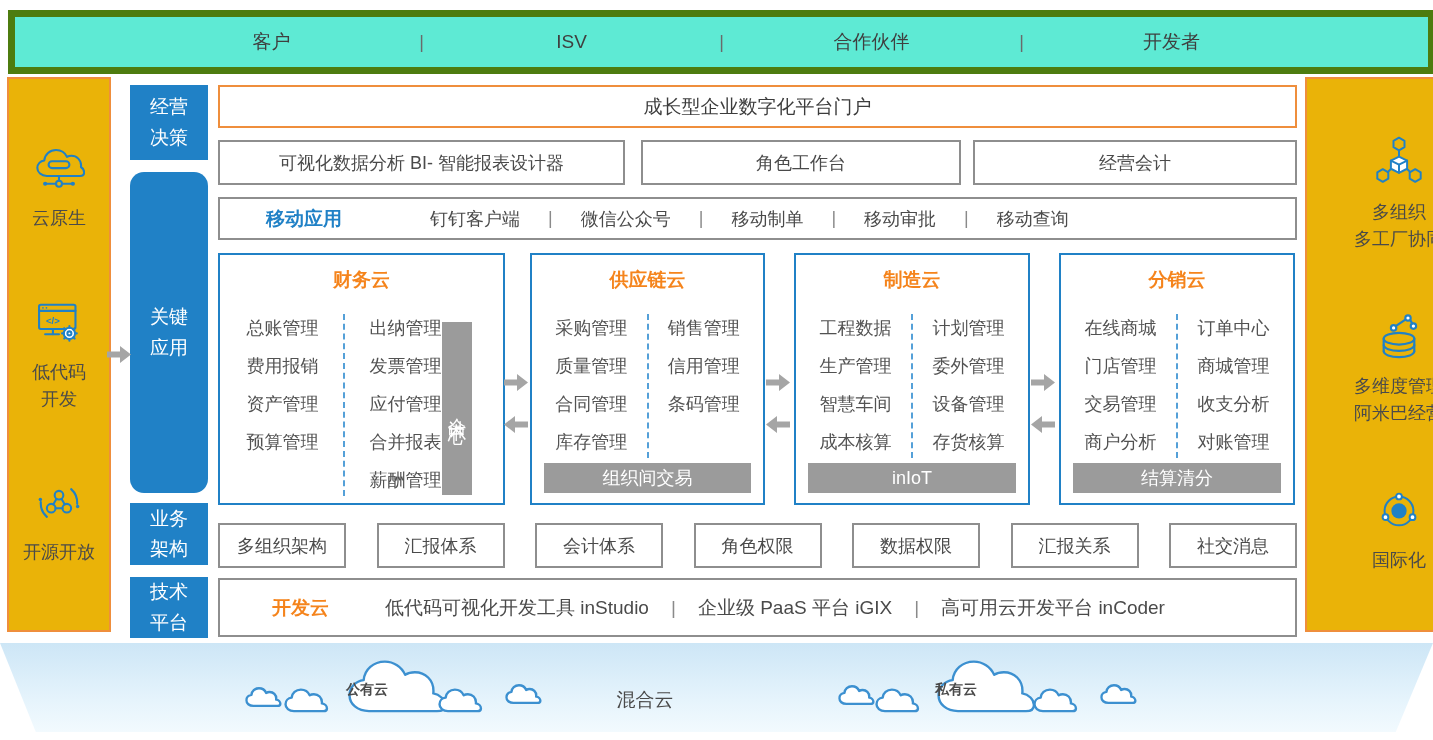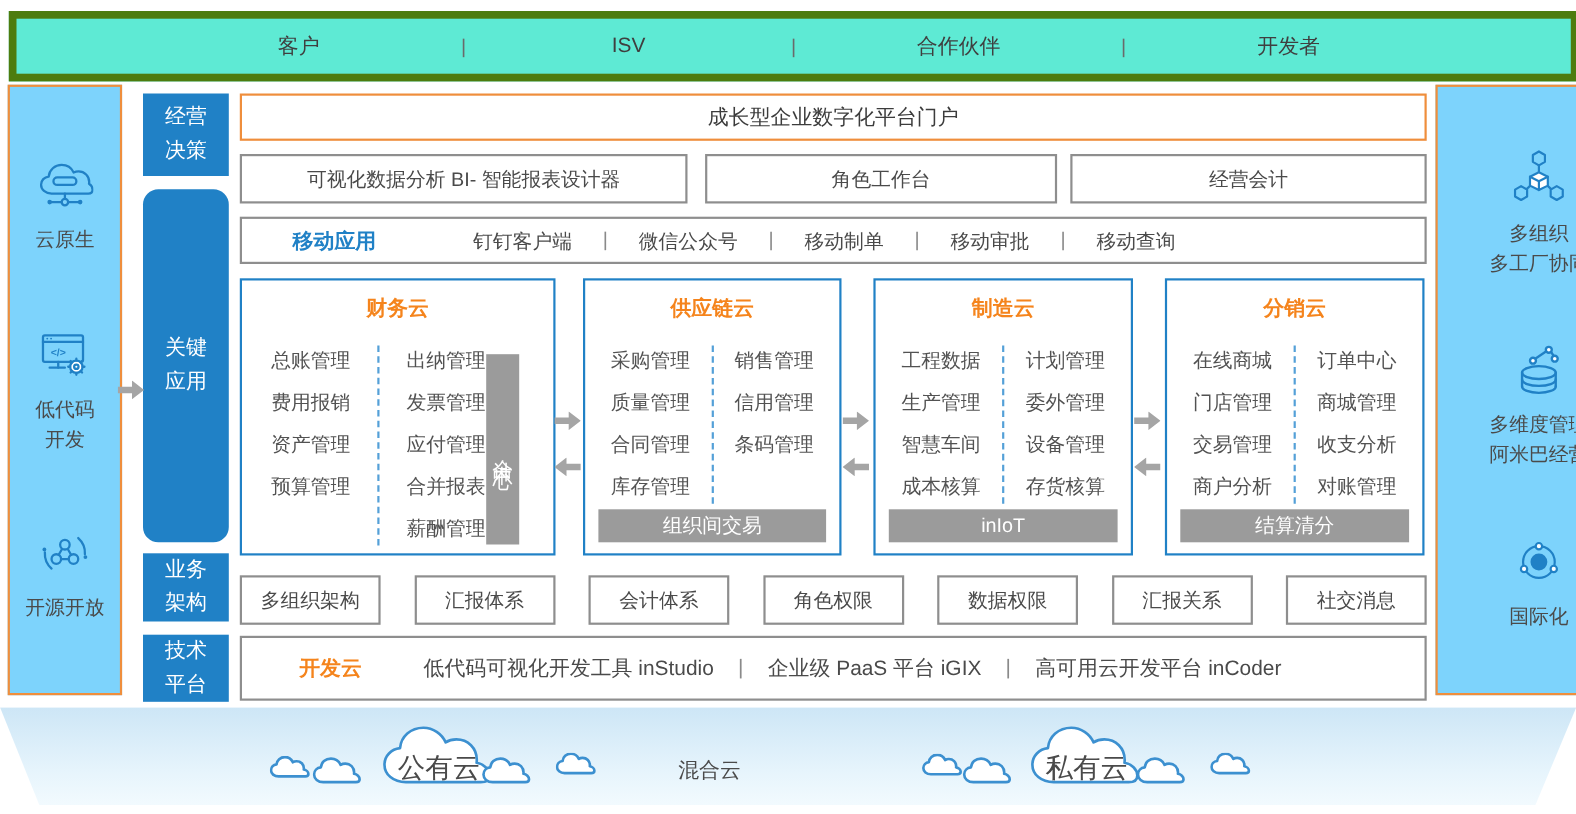--- a/index.html
+++ b/index.html
@@ -11,21 +11,21 @@
   
   .top-bar {
     position:absolute; left:8px; top:10px; width:1413px; height:50px;
     border:7px solid #4d7c0f; background:#5eead4;
     display:flex; align-items:center; justify-content:center;
   }
   .top-bar span { width:150px; text-align:center; font-size:19px; color:#3f3f3f; }
   .top-bar .sep { color:#6a6a6a; font-size:18px; }
   
   .side-panel {
-    position:absolute; top:77px; height:551px; border:2px solid #ef8e3c; background:#7dd3fc;
+    position:absolute; top:77px; height:551px; border:2px solid #ef8e3c; background:#eab308;
     display:flex; flex-direction:column; justify-content:space-evenly; align-items:center;
   }
   .side-panel.left  { left:7px;  width:100px; }
   .side-panel.right { left:1305px; width:116px;padding-left:34px; }
   .sp-item { display:flex; flex-direction:column; align-items:center; gap:10px; }
   .sp-label { font-size:18px; color:#4a4a4a; text-align:center; white-space:pre-line; line-height:1.5; }
   .icon-svg { display:block; }
   
   .layer {
     position:absolute; left:130px; width:78px; background:#2081c6; color:#fff;
@@ -95,21 +95,21 @@
   .dev-row .dr-item { margin:0 22px; }
   .dev-row .dr-sep { color:#8a8a8a; }
   
   .bottom-band {
     position:absolute; left:0; top:643px; width:1433px; height:89px;
     background:linear-gradient(180deg,#cde6f6 0%,#e6f4fc 65%,#f2fafe 100%);
     -webkit-clip-path:polygon(0 0,100% 0,97.4% 100%,2.5% 100%);
     clip-path:polygon(0 0,100% 0,97.4% 100%,2.5% 100%);
   }
   .cloud { position:absolute; }
-  .big-cloud-label { position:absolute; text-align:center; font-size:25px; color:#4a4a4a; }
+  .big-cloud-label { position:absolute; text-align:left; font-size:14px; color:#4a4a4a;font-weight:bold; }
   .hybrid-label { position:absolute; left:598px; top:44px; width:94px; text-align:center; font-size:19px; color:#4a4a4a; }
 </style>
 </head>
 <body>
 
 <svg width="0" height="0" style="position:absolute" aria-hidden="true">
   <defs>
     <symbol id="cloud-shape" viewBox="0 0 120 70">
       <path d="M 26 60 C 13 60 4 52 4 42 C 4 33 11 26 20 25 C 21 13 31 4 44 4 C 54 4 63 10 67 19 C 70 17 74 16 78 16 C 90 16 99 25 99 37 C 99 38 99 39 98.8 40 C 106 41 112 47 112 53 C 112 58 108 60 103 60 Z" fill="#ffffff" stroke="#3c90d0" stroke-width="2.4" stroke-linejoin="round" vector-effect="non-scaling-stroke"></path>
     </symbol>

